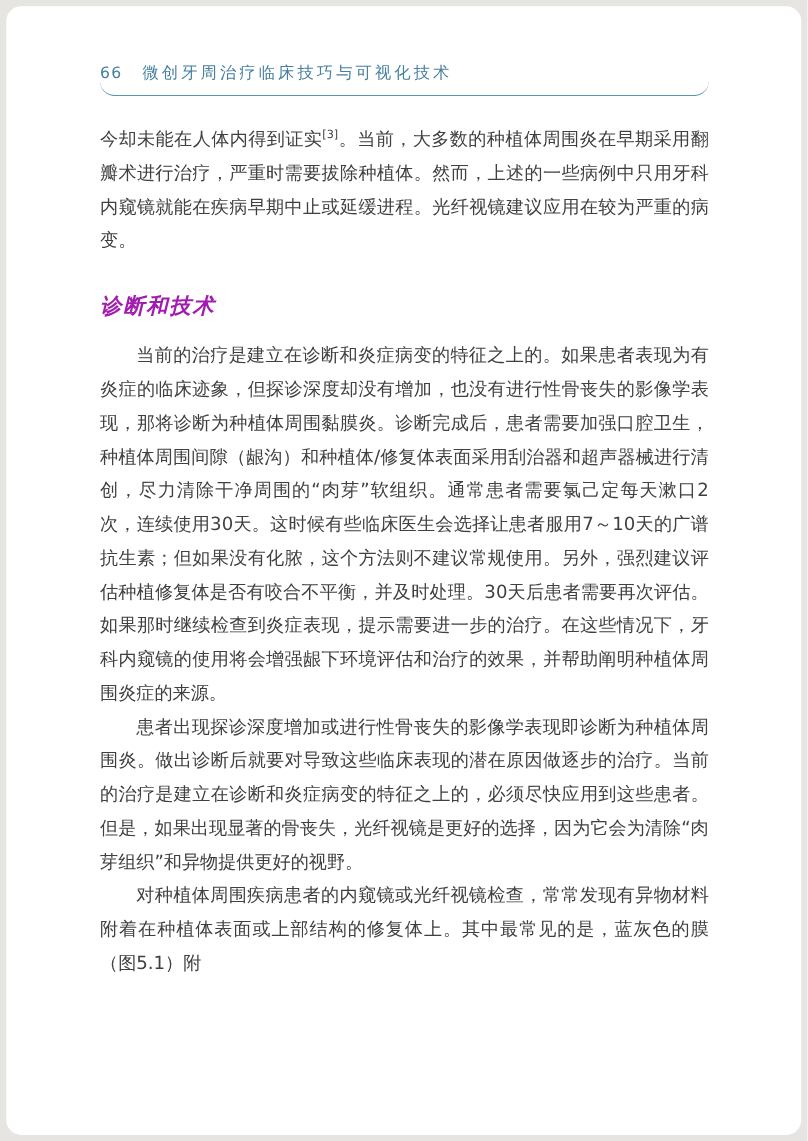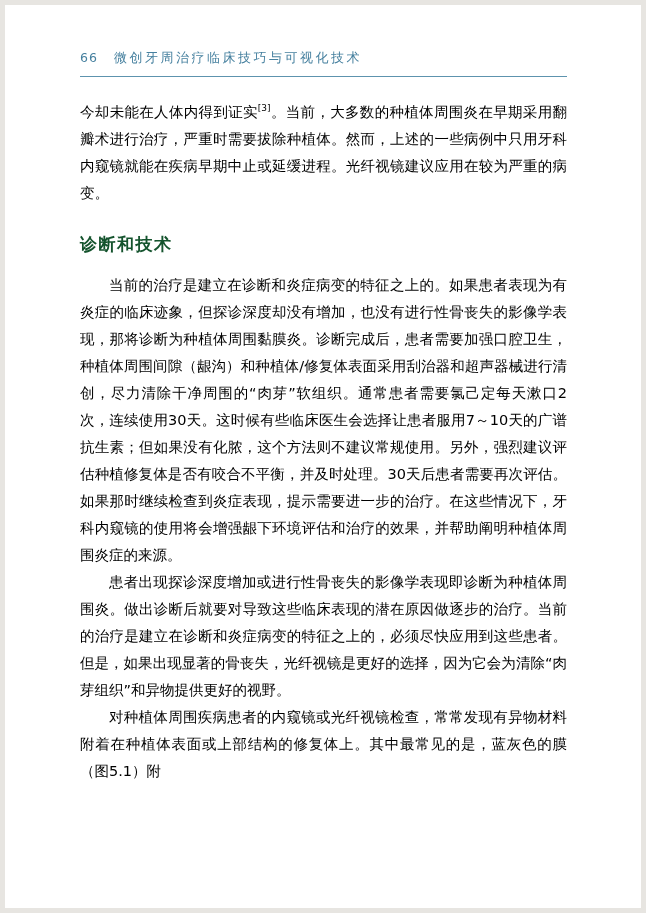--- a/index.html
+++ b/index.html
@@ -1,15 +1,15 @@
 <!DOCTYPE html>
 <html><head>
 <meta charset="utf-8">
 <style>
-  * { margin: 0; padding: 0; box-sizing: border-box; }
+  * { margin: 0; padding: 0; box-sizing: border-box; border-radius: 12px; }
   html, body { width: 646px; height: 913px; }
   body {
     background: #e7e5e1;
     font-family: "DejaVu Sans", "Liberation Sans", sans-serif;
     position: relative;
     overflow: hidden;
   }
   .paper {
     position: absolute;
     top: 5px; left: 5px;
@@ -30,38 +30,39 @@
     letter-spacing: 1px;
   }
   .book-title {
     font-size: 13px;
     letter-spacing: 2.5px;
   }
   .body-text {
     font-size: 14.5px;
     line-height: 27px;
     text-align: justify;
-    color: #000000;
+    color: #404040;
     text-indent: 2em;
   }
   .intro {
     text-indent: 0;
     margin-top: 22px;
   }
   .citation-sup {
     font-size: 9px;
     vertical-align: super;
     line-height: 0;
   }
   .section-heading {
-    color: #14532d;
+    color: #a21caf;
     font-size: 17px;
     font-weight: bold;
     letter-spacing: 1.5px;
     margin: 26px 0 16px 0;
+    font-style: italic;
   }
 </style>
 </head>
 <body>
 
 <div class="paper">
 
   <header class="page-header">
     <span class="page-number">66</span>
     <span class="book-title">微创牙周治疗临床技巧与可视化技术</span>

